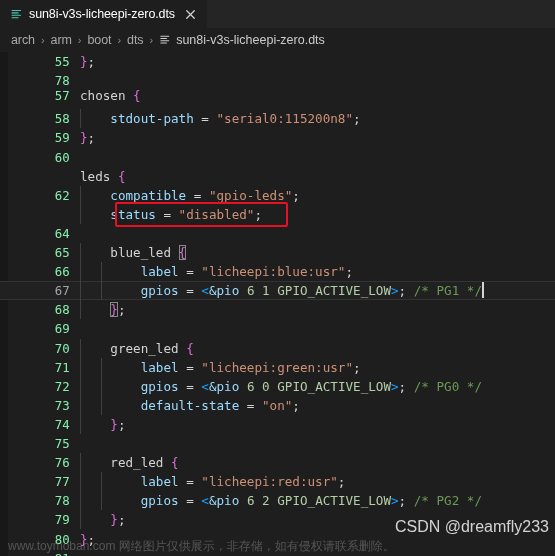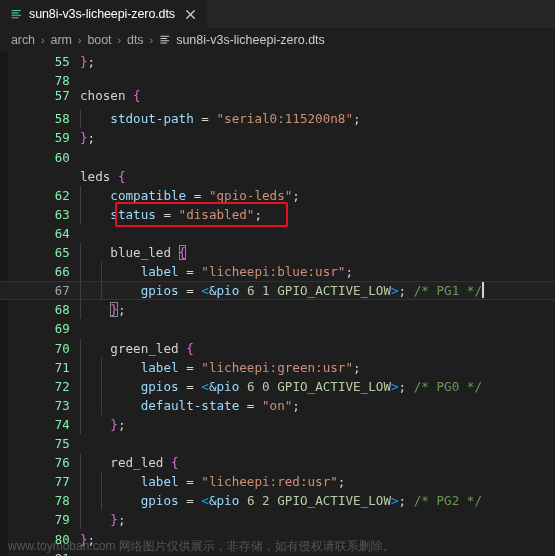--- a/index.html
+++ b/index.html
@@ -160,21 +160,21 @@
     <div class="leftstrip"></div>
     <div class="code-rows" id="code-rows">
         <div class="row" style="top: 0px; position: absolute;"><div class="lineno">55</div><div class="codetext"><span class="t-br2">}</span>;</div></div>
         <div class="row" style="top: 19.1px; position: absolute;"><div class="lineno">78</div><div class="codetext"></div></div>
         <div class="row" style="top: 34px; position: absolute;"><div class="lineno">57</div><div class="codetext"><span class="t-node">chosen</span> <span class="t-br2">{</span></div></div>
         <div class="row" style="top: 57.3px; position: absolute;"><div class="lineno">58</div><div class="guide" style="left: 80px;"></div><div class="codetext">    <span class="t-prop">stdout-path</span> = <span class="t-str">"serial0:115200n8"</span>;</div></div>
         <div class="row" style="top: 76.4px; position: absolute;"><div class="lineno">59</div><div class="codetext"><span class="t-br2">}</span>;</div></div>
         <div class="row" style="top: 95.5px; position: absolute; text-decoration: underline;"><div class="lineno">60</div><div class="codetext"></div></div>
         <div class="row" style="top: 114.6px; position: absolute;"><div class="codetext"><span class="t-node">leds</span> <span class="t-br2">{</span></div></div>
         <div class="row" style="top: 133.7px; position: absolute;"><div class="lineno">62</div><div class="guide" style="left: 80px;"></div><div class="codetext">    <span class="t-prop">compatible</span> = <span class="t-str">"gpio-leds"</span>;</div></div>
-        <div class="row" style="top: 152.8px; position: absolute;"><div class="lineno">63</div><div class="guide" style="left: 80px;"></div><div class="codetext">    <span class="t-prop">status</span> = <span class="t-str">"disabled"</span>;</div></div>
+        <div class="row" style="top: 152.8px; position: absolute;"><div class="guide" style="left: 80px;"></div><div class="codetext">    <span class="t-prop">status</span> = <span class="t-str">"disabled"</span>;</div></div>
         <div class="row" style="top: 171.9px; position: absolute;"><div class="lineno">64</div><div class="codetext"></div></div>
         <div class="row" style="top: 191px; position: absolute; padding-left: 44px;"><div class="lineno">65</div><div class="guide" style="left: 80px;"></div><div class="codetext">    <span class="t-node">blue_led</span> <span class="t-br2 bracket-match">{</span></div></div>
         <div class="row" style="top: 210.1px; position: absolute;"><div class="lineno">66</div><div class="guide" style="left: 80px;"></div><div class="guide" style="left: 101.4px;"></div><div class="codetext">        <span class="t-prop">label</span> = <span class="t-str">"licheepi:blue:usr"</span>;</div></div>
         <div class="row active" style="top: 229.2px; position: absolute;"><div class="lineno">67</div><div class="guide" style="left: 80px;"></div><div class="guide" style="left: 101.4px;"></div><div class="codetext">        <span class="t-prop">gpios</span> = <span class="t-br3">&lt;</span><span class="t-ref">&amp;pio</span> <span class="t-num">6</span> <span class="t-num">1</span> <span class="t-const">GPIO_ACTIVE_LOW</span><span class="t-br3">&gt;</span>; <span class="t-cmt">/* PG1 */</span><span class="cursor"></span></div></div>
         <div class="row" style="top: 248.3px; position: absolute;"><div class="lineno">68</div><div class="guide" style="left: 80px;"></div><div class="codetext">    <span class="t-br2 bracket-match">}</span>;</div></div>
         <div class="row" style="top: 267.4px; position: absolute;"><div class="lineno">69</div><div class="codetext"></div></div>
         <div class="row" style="top: 286.5px; position: absolute;"><div class="lineno">70</div><div class="guide" style="left: 80px;"></div><div class="codetext">    <span class="t-node">green_led</span> <span class="t-br2">{</span></div></div>
         <div class="row" style="top: 305.6px; position: absolute;"><div class="lineno">71</div><div class="guide" style="left: 80px;"></div><div class="guide" style="left: 101.4px;"></div><div class="codetext">        <span class="t-prop">label</span> = <span class="t-str">"licheepi:green:usr"</span>;</div></div>
         <div class="row" style="top: 324.7px; position: absolute;"><div class="lineno">72</div><div class="guide" style="left: 80px;"></div><div class="guide" style="left: 101.4px;"></div><div class="codetext">        <span class="t-prop">gpios</span> = <span class="t-br3">&lt;</span><span class="t-ref">&amp;pio</span> <span class="t-num">6</span> <span class="t-num">0</span> <span class="t-const">GPIO_ACTIVE_LOW</span><span class="t-br3">&gt;</span>; <span class="t-cmt">/* PG0 */</span></div></div>
         <div class="row" style="top: 343.8px; position: absolute; padding-left: 31px;"><div class="lineno">73</div><div class="guide" style="left: 80px;"></div><div class="guide" style="left: 101.4px;"></div><div class="codetext">        <span class="t-prop">default-state</span> = <span class="t-str">"on"</span>;</div></div>
@@ -184,15 +184,16 @@
         <div class="row" style="top: 420.2px; position: absolute;"><div class="lineno">77</div><div class="guide" style="left: 80px;"></div><div class="guide" style="left: 101.4px;"></div><div class="codetext">        <span class="t-prop">label</span> = <span class="t-str">"licheepi:red:usr"</span>;</div></div>
         <div class="row" style="top: 439.3px; position: absolute;"><div class="lineno">78</div><div class="guide" style="left: 80px;"></div><div class="guide" style="left: 101.4px;"></div><div class="codetext">        <span class="t-prop">gpios</span> = <span class="t-br3">&lt;</span><span class="t-ref">&amp;pio</span> <span class="t-num">6</span> <span class="t-num">2</span> <span class="t-const">GPIO_ACTIVE_LOW</span><span class="t-br3">&gt;</span>; <span class="t-cmt">/* PG2 */</span></div></div>
         <div class="row" style="top: 458.4px; position: absolute;"><div class="lineno">79</div><div class="guide" style="left: 80px;"></div><div class="codetext">    <span class="t-br2">}</span>;</div></div>
         <div class="row" style="top: 477.5px; position: absolute;"><div class="lineno">80</div><div class="codetext"><span class="t-br2">}</span>;</div></div>
         <div class="row" style="top: 496.6px; position: absolute;"><div class="lineno">81</div><div class="codetext"></div></div>
       </div>
 
     <div class="annot-box" id="annot-box" style="left: 115px; top: 149.8px; width: 173px; height: 25px; border-color: rgb(232, 17, 35);"></div>
   </div>
 
+  <div class="wm-csdn">CSDN @dreamfly233</div>
   <div class="wm-bottom">www.toymoban.com 网络图片仅供展示，非存储，如有侵权请联系删除。</div>
 
 </div>
 
 </body></html>

